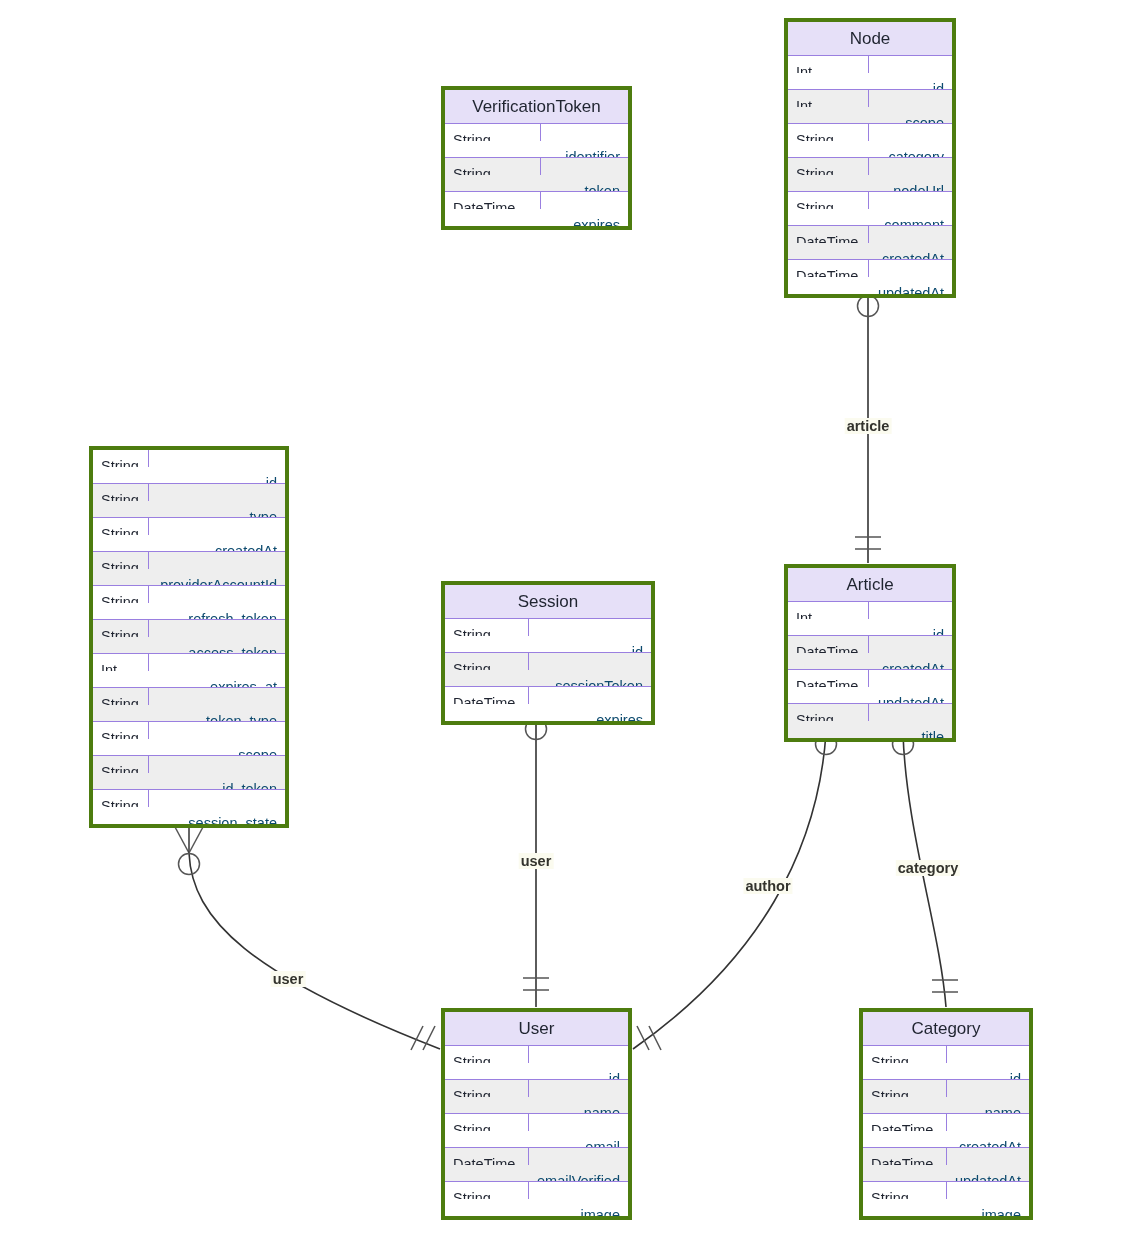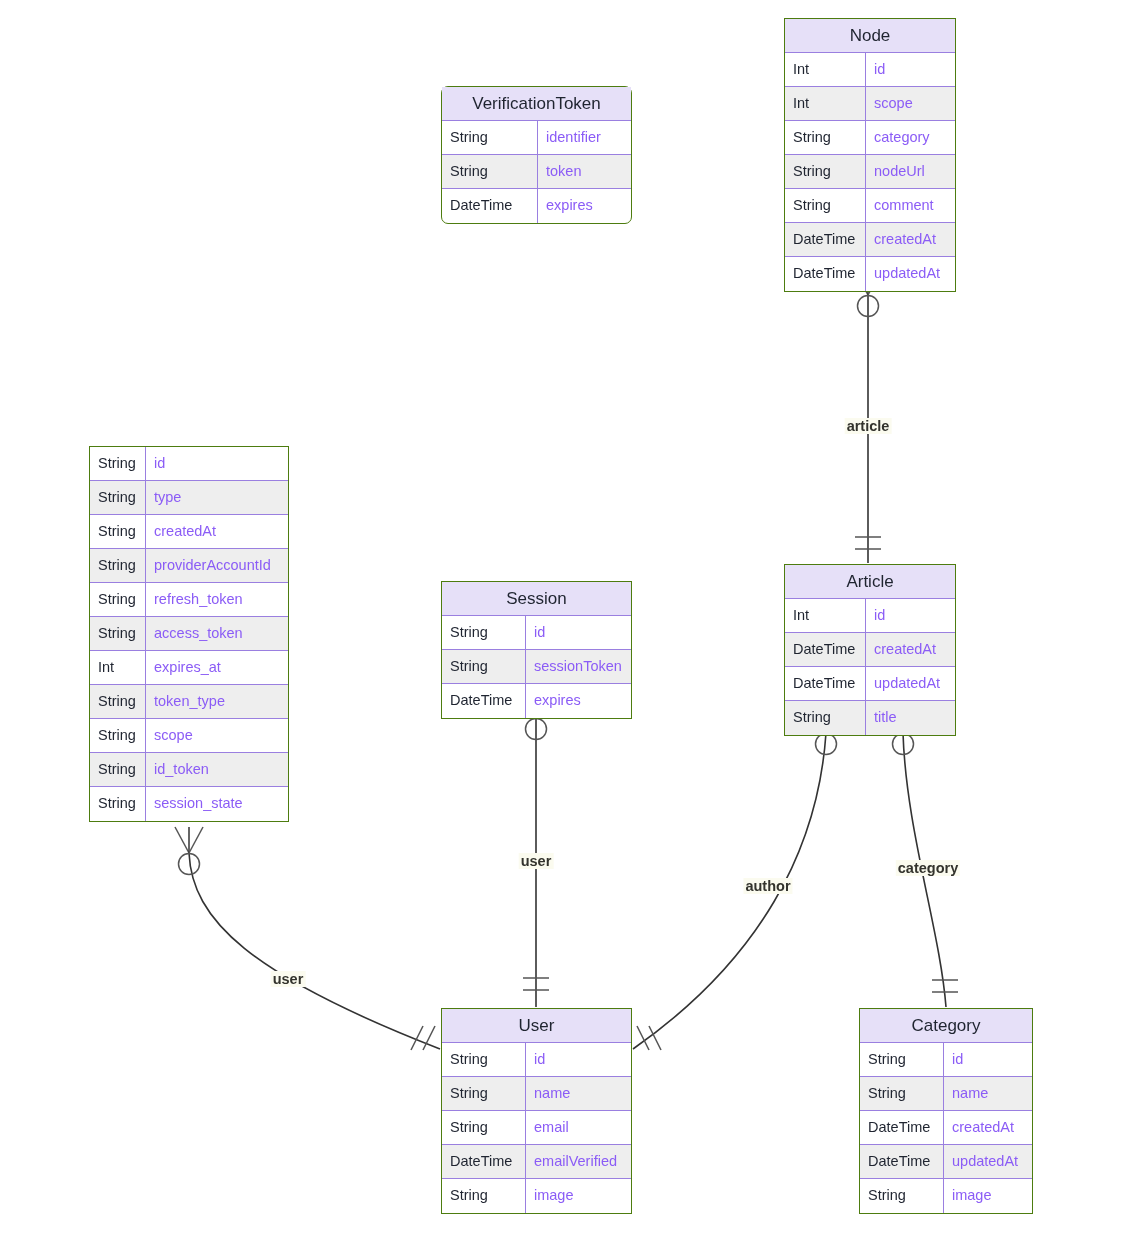--- a/index.html
+++ b/index.html
@@ -23,39 +23,40 @@
   #edges {
     position: absolute;
     left: 0; top: 0;
     width: 1125px;
     height: 1246px;
     pointer-events: none;
   }
   .entity {
     position: absolute;
     box-sizing: border-box;
-    border: 1px solid #4d7c0f;
+    border: 4px solid #4d7c0f;
     background: #ffffff;
   }
   .entity-title {
     background: #e6e0f8;
     border-bottom: 1px solid #9a7fe0;
     text-align: center;
     font-size: 17px;
     color: #1f2430;
     height: 34px;
     line-height: 34px;
     box-sizing: border-box;
     white-space: nowrap;
   }
   .attr-row {
     display: flex;
     height: 34px;
     box-sizing: border-box;
     border-bottom: 1px solid #9a7fe0;
+    flex-direction: column;
   }
   .attr-row:last-child {
     border-bottom: none;
   }
   .attr-row.alt {
     background: #eeeeee;
   }
   .attr-type {
     box-sizing: border-box;
     border-right: 1px solid #9a7fe0;
@@ -63,25 +64,26 @@
     font-size: 14.5px;
     color: #1f2430;
     line-height: 33px;
     white-space: nowrap;
     overflow: hidden;
   }
   .attr-name {
     box-sizing: border-box;
     padding: 0 8px;
     font-size: 14.5px;
-    color: #8b5cf6;
+    color: #0c4a6e;
     line-height: 33px;
     white-space: nowrap;
     overflow: hidden;
     flex: 1 1 auto;
+    text-align: right;
   }
   .edge-label {
     position: absolute;
     font-size: 14.5px;
     font-weight: bold;
     color: #33332d;
     background: #fbfbef;
     padding: 0 2px;
     white-space: nowrap;
     transform: translate(-50%, -50%);
@@ -151,21 +153,21 @@
           <path d="M 903 733 L 903 707" fill="none" stroke="#333" stroke-width="1.5"></path>
           <path d="M 903 733 L 917 707" fill="none" stroke="#555" stroke-width="1.5"></path>
           <circle cx="903" cy="744" r="10.5" fill="none" stroke="#555" stroke-width="1.5"></circle>
         </g>
         <g>
           <path d="M 932 980 L 958 980" fill="none" stroke="#555" stroke-width="1.5"></path>
           <path d="M 932 992 L 958 992" fill="none" stroke="#555" stroke-width="1.5"></path>
         </g>
       </g>
     </svg>
-<div class="entity" style="left: 441px; top: 86px; width: 191px; border-radius: 7px;">
+<div class="entity" style="left: 441px; top: 86px; width: 191px;">
       <div class="entity-title">VerificationToken</div>
       <div class="attr-row">
         <div class="attr-type" style="width: 96px;">String</div>
         <div class="attr-name">identifier</div>
       </div>
       <div class="attr-row alt">
         <div class="attr-type" style="width: 96px;">String</div>
         <div class="attr-name">token</div>
       </div>
       <div class="attr-row">
@@ -243,21 +245,21 @@
       </div>
       <div class="attr-row alt">
         <div class="attr-type" style="width: 56px;">String</div>
         <div class="attr-name">id_token</div>
       </div>
       <div class="attr-row">
         <div class="attr-type" style="width: 56px;">String</div>
         <div class="attr-name">session_state</div>
       </div>
     </div>
-    <div class="entity" style="left: 441px; top: 581px; width: 191px;">
+    <div class="entity" style="left: 441px; top: 581px; width: 214px;">
       <div class="entity-title">Session</div>
       <div class="attr-row">
         <div class="attr-type" style="width: 84px;">String</div>
         <div class="attr-name">id</div>
       </div>
       <div class="attr-row alt">
         <div class="attr-type" style="width: 84px;">String</div>
         <div class="attr-name">sessionToken</div>
       </div>
       <div class="attr-row">

